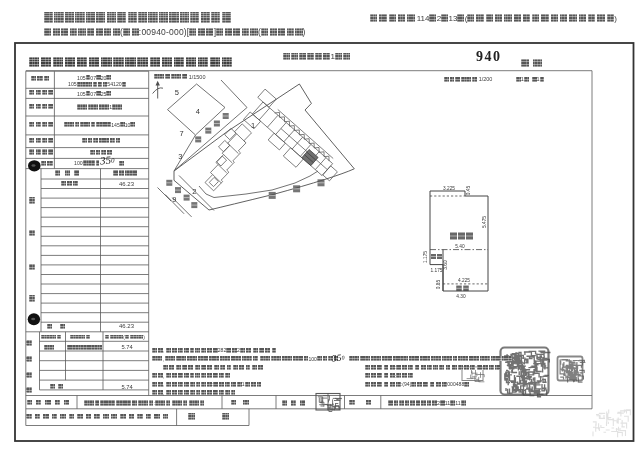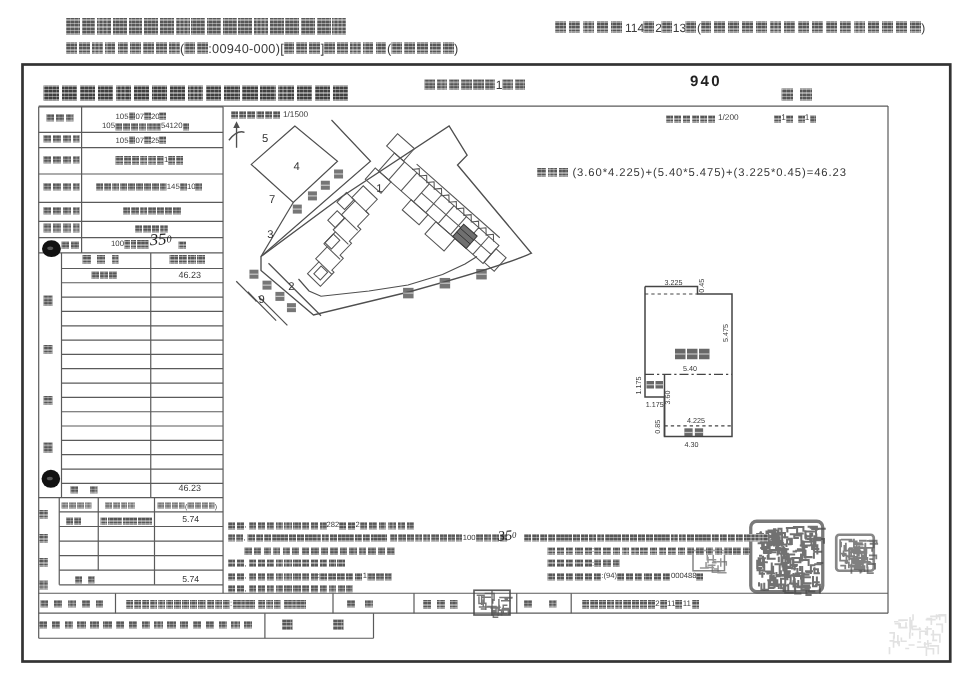--- a/index.html
+++ b/index.html
@@ -238,31 +238,30 @@
 <i class="b" style="left:44px;top:12px;width:186.85px;height:10.5px;--s:9.2px;--p:10.45px;"></i>
 
 <div class="r" style="left:44px;top:27.5px;font-size:8.5px;color:#3c3c3c;letter-spacing:0.2px;height:9px;"><i class="ib" style="width:75.99999999999999px;height:7.6px;--s:7.2px;--p:8.6px;"></i><b>(</b><i class="ib" style="width:15.8px;height:7.6px;--s:7.2px;--p:8.6px;"></i><b>:00940-000)[</b><i class="ib" style="width:24.4px;height:7.6px;--s:7.2px;--p:8.6px;"></i><b>]</b><i class="ib" style="width:41.6px;height:7.6px;--s:7.2px;--p:8.6px;"></i><b>(</b><i class="ib" style="width:41.6px;height:7.6px;--s:7.2px;--p:8.6px;"></i><b>)</b></div>
 
 <div class="r" style="left:370px;top:13.5px;font-size:8px;color:#3c3c3c;height:9px;"><i class="ib" style="width:44.5px;height:7.5px;--s:7.3px;--p:9.3px;"></i><b> 114</b><i class="ib" style="width:7.3px;height:7.5px;--s:7.3px;--p:9.3px;"></i><b>2</b><i class="ib" style="width:7.3px;height:7.5px;--s:7.3px;--p:9.3px;"></i><b>13</b><i class="ib" style="width:7.3px;height:7.5px;--s:7.3px;--p:9.3px;"></i><b>(</b><i class="ib" style="width:146.8px;height:7.5px;--s:7.3px;--p:9.3px;"></i><b>)</b></div>
 
 <i class="b" style="left:28.5px;top:57px;width:203.00000000000003px;height:10px;--s:10.2px;--p:12.05px;--c:#404040;"></i>
 
 <div class="r" style="left:283px;top:52px;font-size:8px;color:#383838;height:9px;"><i class="ib" style="width:47.45px;height:7.8px;--s:7.2px;--p:8.05px;"></i><b>1</b><i class="ib" style="width:15.25px;height:7.8px;--s:7.2px;--p:8.05px;"></i></div>
 
-<div class="r" style="left:460px;top:49px;font-size:10px;color:#222;font-family:Liberation Sans, sans-serif;font-weight:bold;letter-spacing:1.5px;">940</div>
+<div class="r" style="left:476px;top:49px;font-size:14px;color:#222;font-family:Liberation Serif, serif;font-weight:bold;letter-spacing:1.5px;">940</div>
 
 <i class="b" style="left:521px;top:58.5px;width:20.5px;height:8px;--s:8px;--p:12.5px;"></i>
 
 <div class="r" style="left:444px;top:76.2px;font-size:5.5px;color:#3c3c3c;height:6px;"><i class="ib" style="width:15.8px;height:5px;--s:4.8px;--p:5.5px;"></i><b>&nbsp;</b><i class="ib" style="width:15.8px;height:5px;--s:4.8px;--p:5.5px;"></i><b>&nbsp;1/200</b></div>
 
 <div class="r" style="left:516px;top:76.2px;font-size:5.5px;color:#3c3c3c;height:6px;"><i class="ib" style="width:4.8px;height:5px;--s:4.8px;--p:6.4px;"></i><b>1</b><i class="ib" style="width:4.8px;height:5px;--s:4.8px;--p:6.4px;"></i><b>&nbsp; </b><i class="ib" style="width:4.8px;height:5px;--s:4.8px;--p:6.4px;"></i><b>1</b><i class="ib" style="width:4.8px;height:5px;--s:4.8px;--p:6.4px;"></i></div>
 
 <div class="r" style="left:154px;top:73.6px;font-size:5.5px;color:#3c3c3c;height:6px;"><i class="ib" style="width:15.8px;height:5px;--s:4.8px;--p:5.5px;"></i><b>&nbsp;</b><i class="ib" style="width:15.8px;height:5px;--s:4.8px;--p:5.5px;"></i><b>&nbsp;1/1500</b></div>
 
-<div class="r" style="left:358px;top:110.6px;font-size:7.5px;color:#383838;height:8.5px;letter-spacing:0.62px;"><i class="ib" style="width:20.9px;height:6.6px;--s:6.3px;--p:7.3px;"></i><b> (3.60*4.225)+(5.40*5.475)+(3.225*0.45)=46.23</b></div>
 
 
 <i class="b" style="left:31px;top:75.5px;width:18.2px;height:5.5px;--s:5.2px;--p:6.5px;"></i>
 
 <i class="b" style="left:28.5px;top:89.5px;width:24.7px;height:5.5px;--s:5.2px;--p:6.5px;"></i>
 
 <i class="b" style="left:28.5px;top:103.5px;width:24.7px;height:5.5px;--s:5.2px;--p:6.5px;"></i>
 
 <i class="b" style="left:28.5px;top:121.5px;width:24.7px;height:5.5px;--s:5.2px;--p:6.5px;"></i>
 

